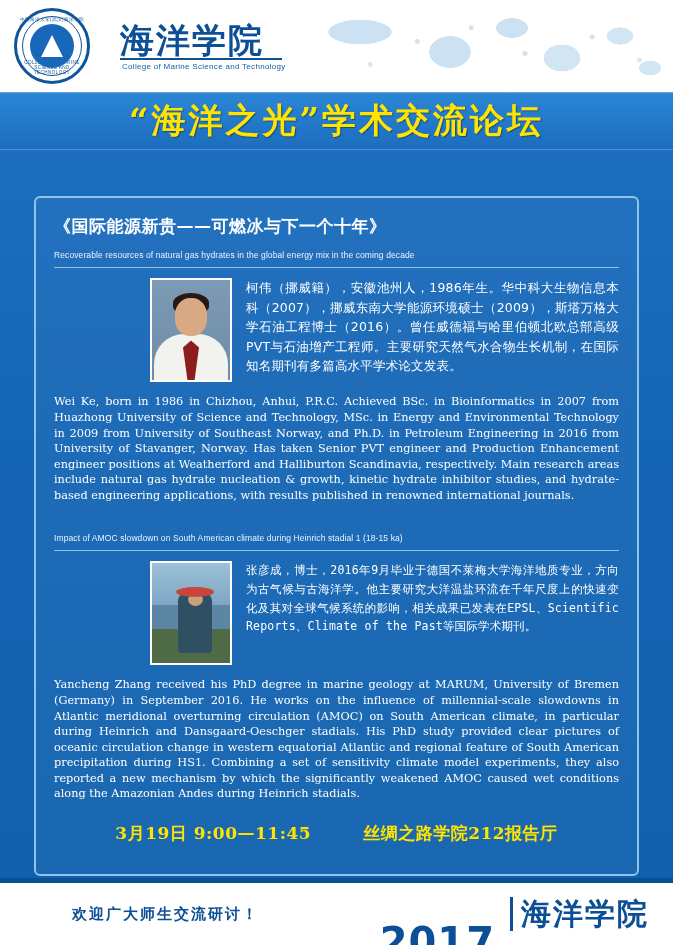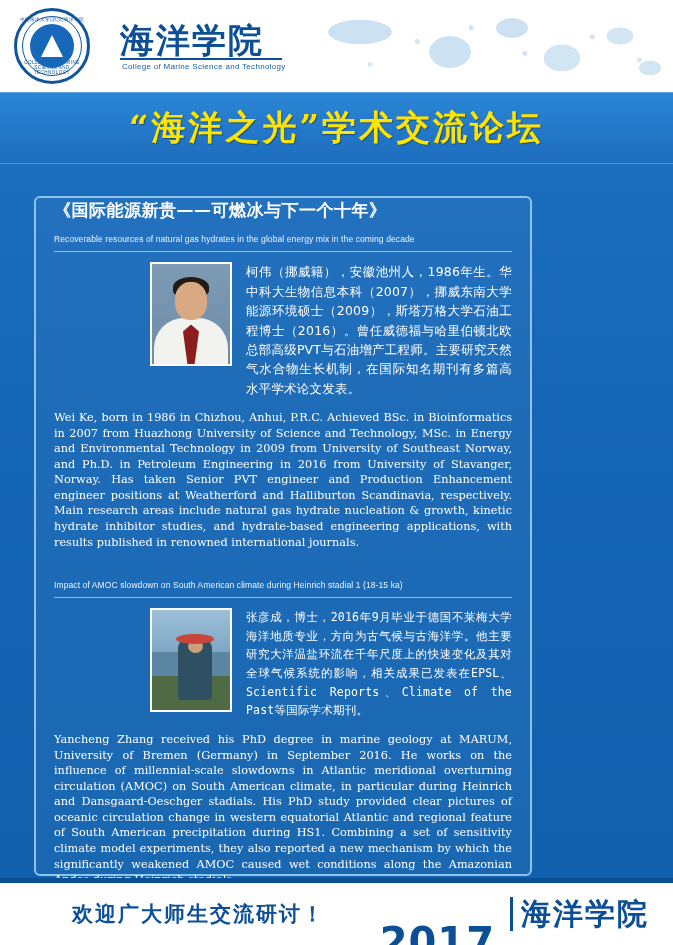--- a/index.html
+++ b/index.html
@@ -86,47 +86,47 @@
   .logo-en{
     position:absolute;left:122px;top:62px;
     font-size:8px;color:#1a5ea5;letter-spacing:.3px;white-space:nowrap;
   }
   .logo-underline{
     position:absolute;left:120px;top:58px;width:162px;height:2px;background:#0d4f96;
   }
   
   .title-band{
     position:relative;
-    height:72px;
+    height:58px;
     background:linear-gradient(180deg,#2b86d6 0%,#1c6cbd 100%);
     display:flex;align-items:center;justify-content:center;
   }
   .title-band .big-title{
     font-family:"DejaVu Serif", serif;
     font-weight:700;
     font-size:34px;
     color:#ffe400;
     letter-spacing:3px;
     text-shadow:1px 1px 1px rgba(0,0,0,.35);
     white-space:nowrap;
   }
   .title-band:before,.title-band:after{
     content:"";position:absolute;left:0;right:0;height:1px;background:rgba(255,255,255,.25);
   }
   .title-band:before{top:0;}
   .title-band:after{bottom:0;}
   
   .card{
     position:absolute;
-    left:34px;top:196px;width:498px;height:680px;
+    left:34px;top:196px;width:605px;height:680px;
     border:2px solid #8fc4ea;
     border-radius:6px;
     background:rgba(255,255,255,.04);
     box-sizing:border-box;
-    padding:2px 18px;
+    padding:18px 18px;
   }
   .talk{ position:relative; }
   .talk-title-cn{
     font-family:"DejaVu Serif", serif;
     font-size:17px;
     color:#ffffff;
     font-weight:700;
     letter-spacing:.5px;
     line-height:1.2;
   }
@@ -233,21 +233,21 @@
   }
   
   .bottom{
     position:absolute;left:0;right:0;bottom:0;height:62px;
     background:#ffffff;
     display:flex;align-items:center;
   }
   .welcome{
     position:absolute;left:72px;top:50%;transform:translateY(-50%);
     font-family:"DejaVu Serif", serif;
-    font-weight:700;font-size:21px;color:#0d4f96;letter-spacing:2px;white-space:nowrap;
+    font-weight:700;font-size:15px;color:#0d4f96;letter-spacing:2px;white-space:nowrap;
   }
   .year{
     position:absolute;right:178px;top:50%;transform:translateY(-50%);
     font-family:"DejaVu Sans", sans-serif;
     font-weight:700;font-size:40px;color:#0d4f96;letter-spacing:1px;margin-top:28px;
   }
   .vbar{
     position:absolute;right:160px;top:50%;transform:translateY(-50%);
     width:3px;height:34px;background:#0d4f96;
   }

